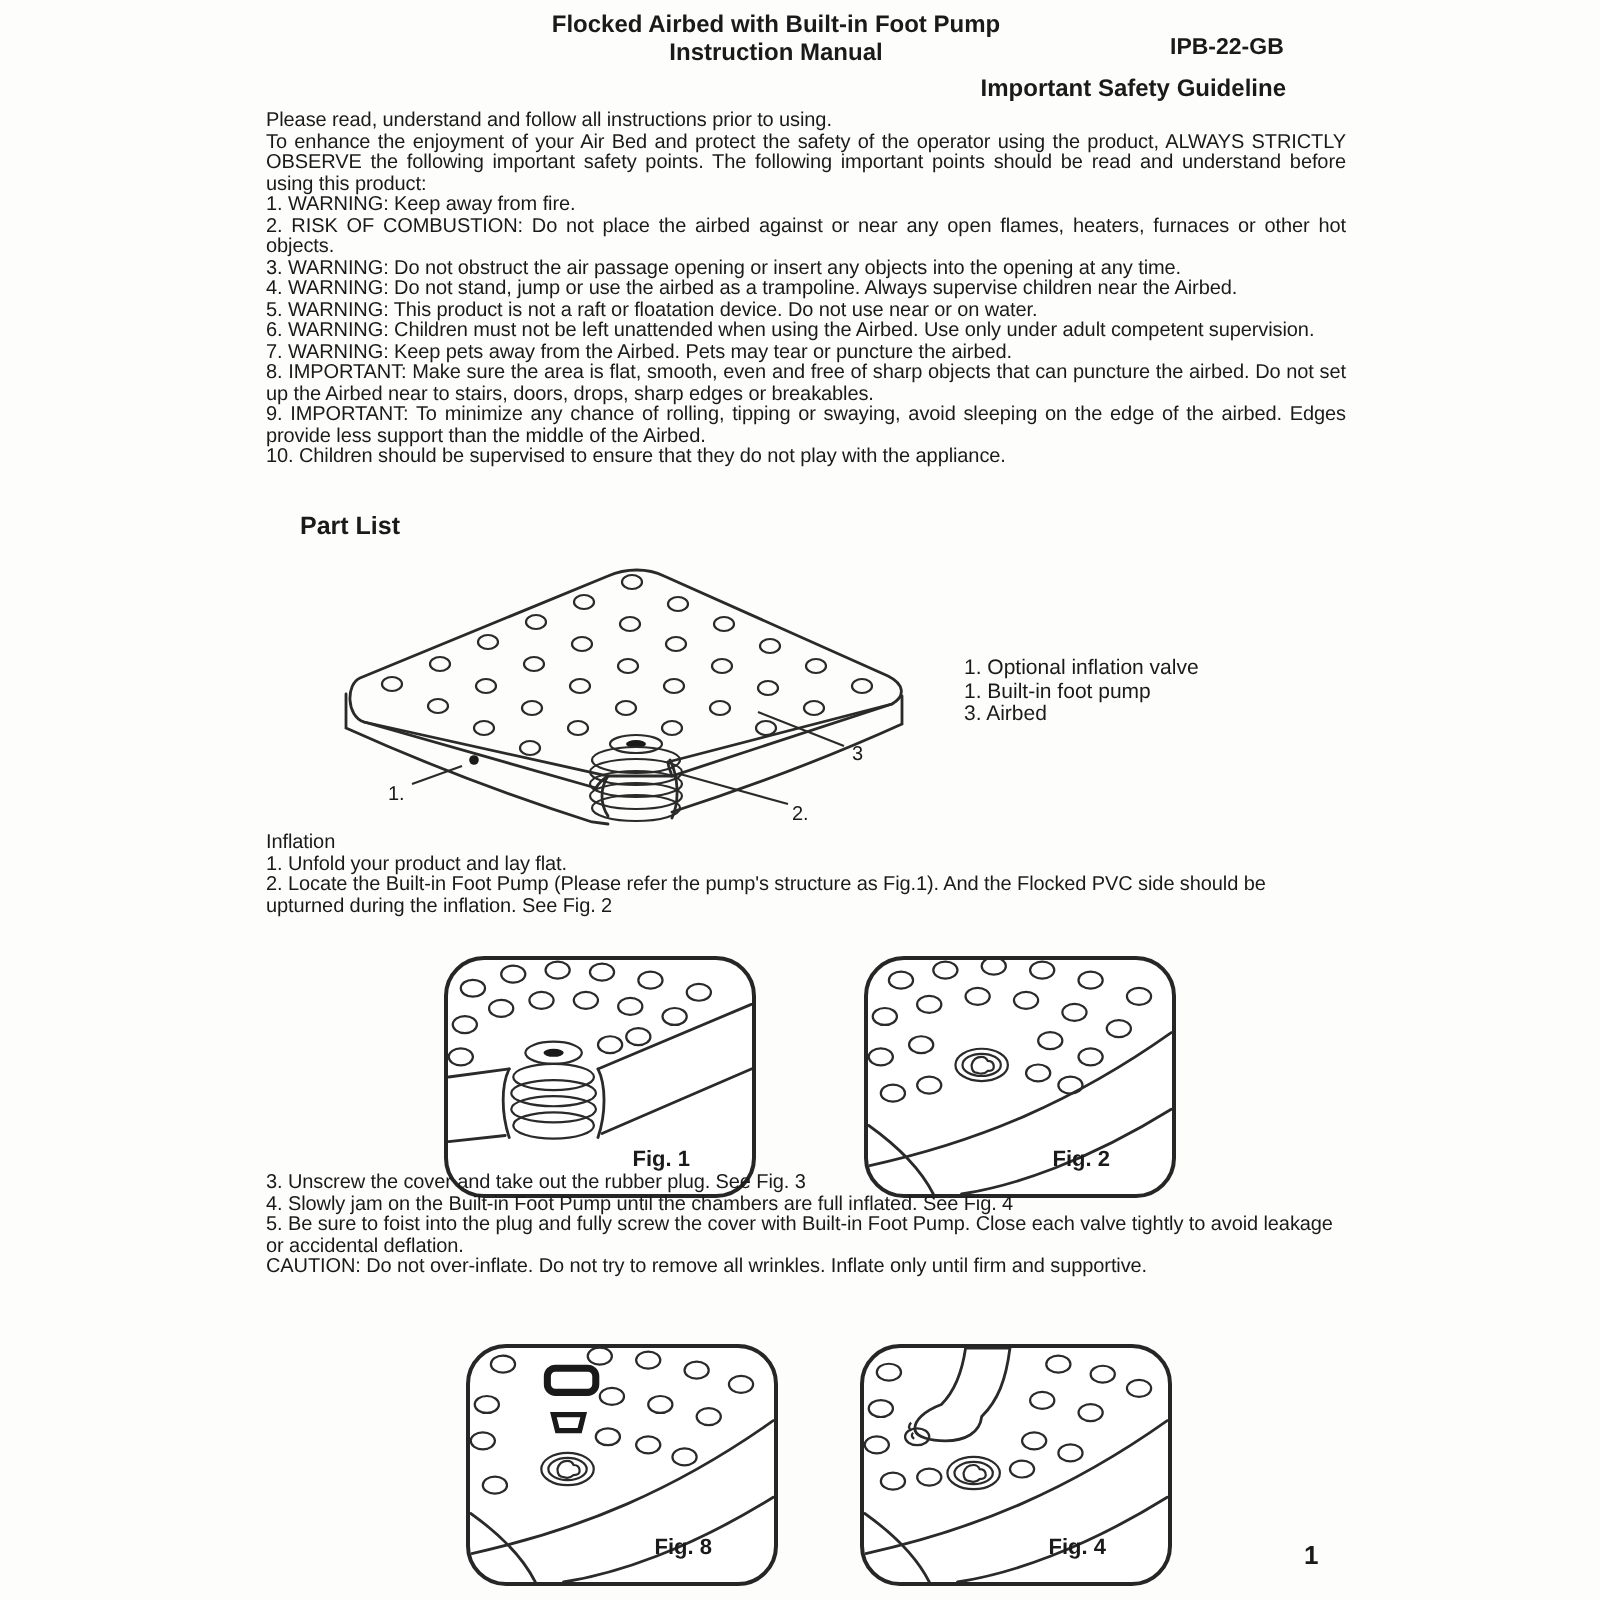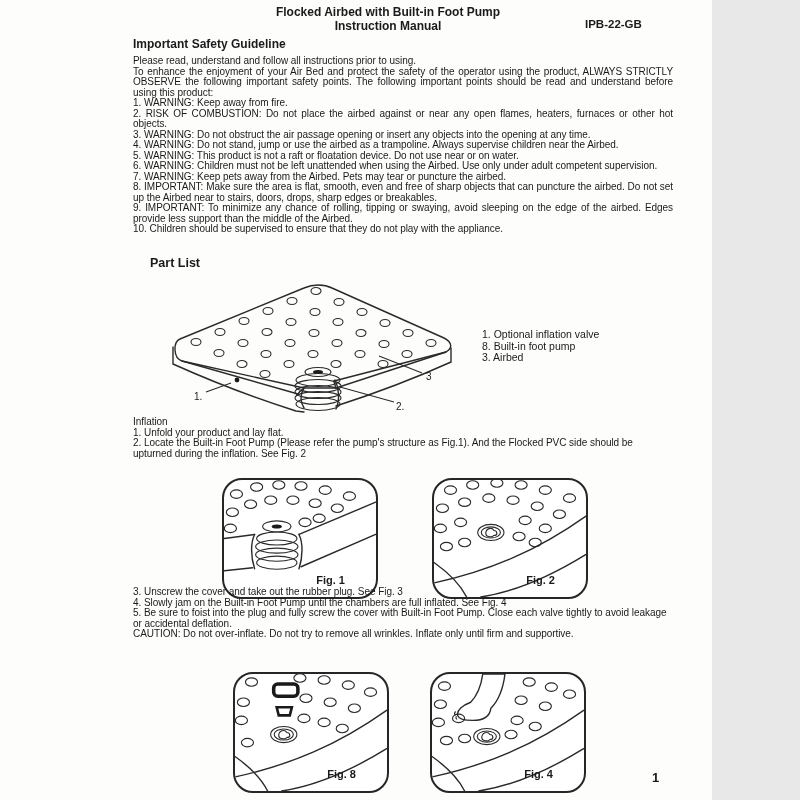--- a/index.html
+++ b/index.html
@@ -1,21 +1,21 @@
 <!DOCTYPE html>
 <html><head>
 <meta charset="utf-8">
 <style>
   html,body{margin:0;padding:0;background:#e8e8e8;}
-  .page{position:relative;width:712px;height:800px;background:#fdfdfc;color:#1a1a1a;
+  .page{position:relative;width:800px;height:800px;background:#fdfdfc;color:#1a1a1a;
         font-family:"Liberation Sans","DejaVu Sans",sans-serif;overflow:hidden;}
   .hdr{position:absolute;left:133px;top:5px;width:510px;text-align:center;
        font-weight:bold;font-size:12px;line-height:14px;}
   .model{position:absolute;left:585px;top:18px;font-weight:bold;font-size:11.5px;}
-  .sec-heading{position:absolute;left:133px;top:37px;width:510px;text-align:left;
+  .sec-heading{position:absolute;left:133px;top:37px;width:510px;text-align:right;
        font-weight:bold;font-size:12px;}
   .body-block{position:absolute;left:133px;width:540px;font-size:10px;line-height:10.5px;
        letter-spacing:-0.05px;}
   .body-block p{margin:0;text-align:justify;}
   .lead{font-weight:normal;}
   .safety{top:56px;}
   .partlist-h{position:absolute;left:150px;top:256px;font-weight:bold;font-size:12.5px;}
   .diagram{position:absolute;left:158px;top:276px;width:320px;height:140px;}
   .legend{position:absolute;left:482px;top:329px;font-size:10.5px;line-height:11.5px;}
   .inflation{top:417px;}
@@ -95,21 +95,21 @@
       <path class="thin" d="M236 126 L182 111"></path>
       <path class="thin" d="M264 97 L221 80"></path>
       <text class="callout" x="36" y="124">1.</text>
       <text class="callout" x="238" y="134">2.</text>
       <text class="callout" x="268" y="104">3</text>
     </svg>
   </div>
 
   <div class="legend">
     <div>1. Optional inflation valve</div>
-    <div>8. Built-in foot pump</div>
+    <div>1. Built-in foot pump</div>
     <div>3. Airbed</div>
   </div>
 
   <div class="body-block inflation">
     <p>Inflation</p>
     <p>1.  Unfold your product and lay flat.</p>
     <p>2.  Locate the Built-in Foot Pump (Please refer the pump's structure as Fig.1).  And the Flocked PVC side should be upturned during the inflation. See Fig. 2</p>
   </div>
 
   <div class="figbox" id="fig1">

